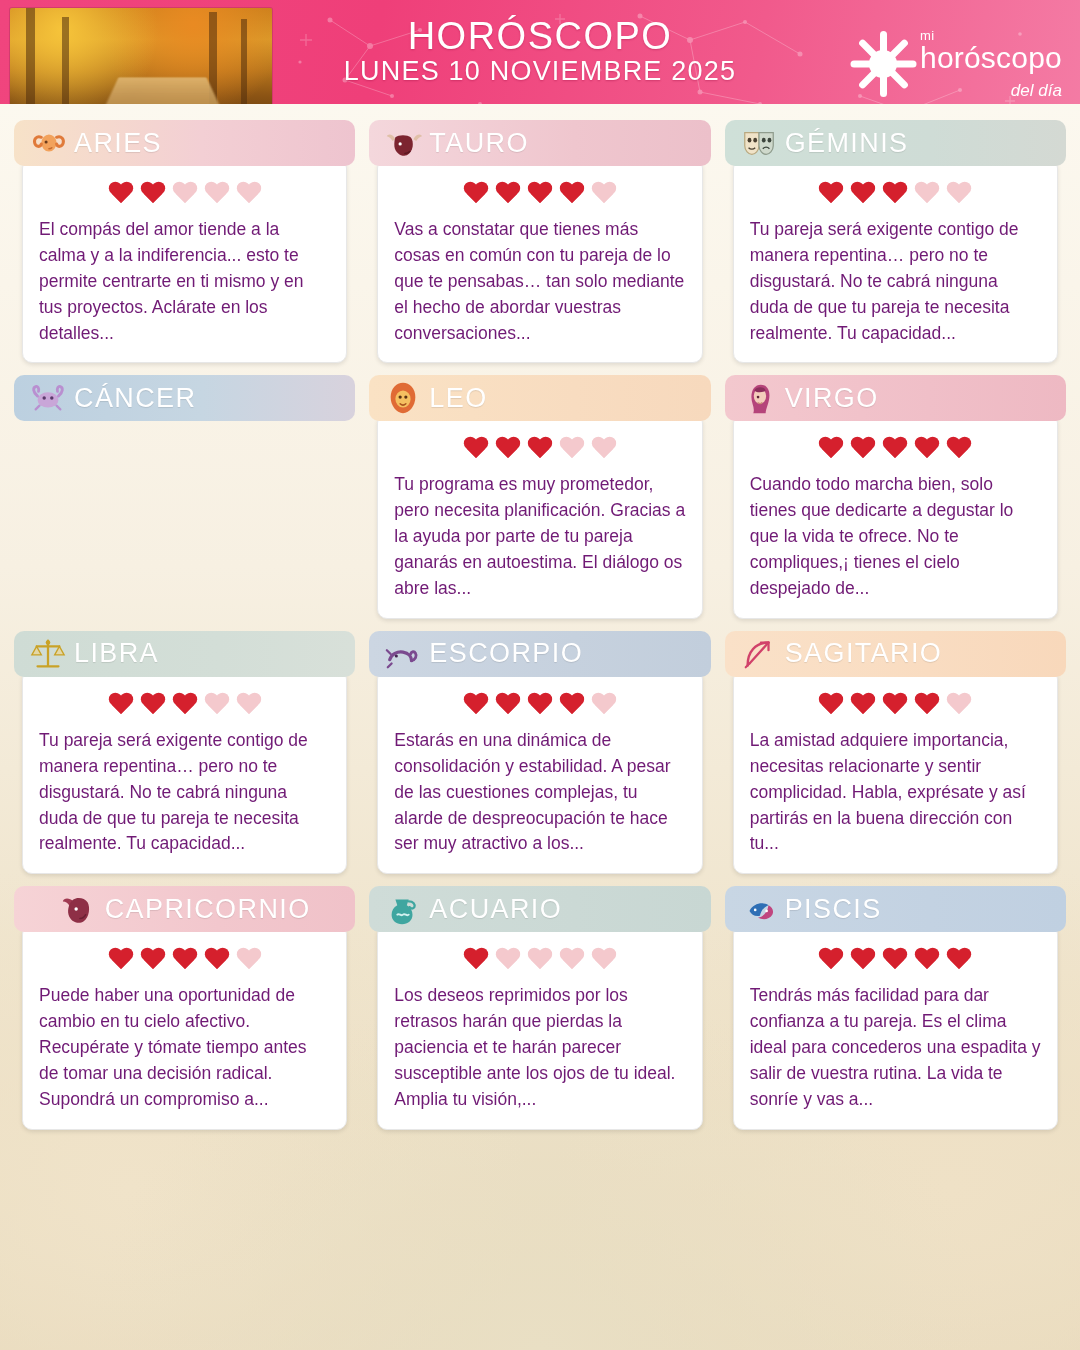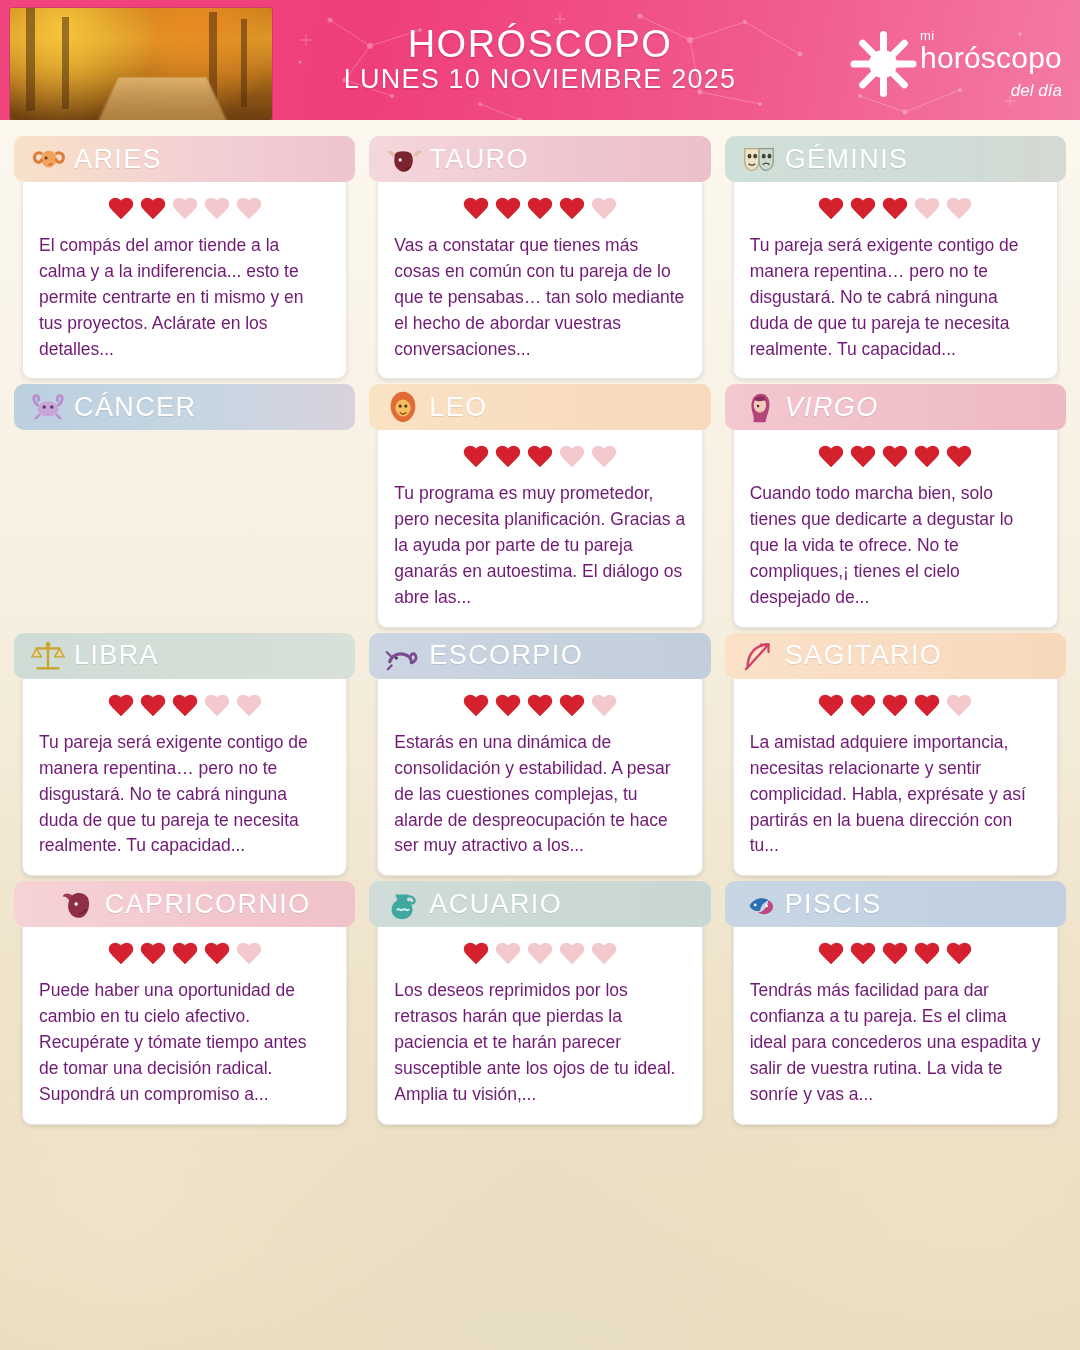--- a/index.html
+++ b/index.html
@@ -22,21 +22,21 @@
     background:
       radial-gradient(ellipse 70% 45% at 50% 100%, #e9dfc4 0%, rgba(233,223,196,0) 60%),
       radial-gradient(ellipse 60% 40% at 12% 88%, #f0e3c9 0%, rgba(240,227,201,0) 62%),
       radial-gradient(ellipse 60% 40% at 88% 88%, #efe1c6 0%, rgba(239,225,198,0) 62%),
       linear-gradient(180deg, #fdfaf2 0%, #f7f0e2 42%, #efe4cc 72%, #e7d9bb 100%);
   }
 
   
   .header {
     position: relative;
-    height: 120px;
+    height: 104px;
     background: linear-gradient(100deg, #f0457e 0%, #ef3f79 35%, #f15a8c 70%, #f47ba4 100%);
     overflow: hidden;
     text-decoration: underline;
   }
   .header .constellation {
     position: absolute;
     inset: 0;
     opacity: .35;
   }
   .header-photo {
@@ -143,21 +143,21 @@
     text-align: right;
     margin-top: 9px;
   }
 
   
   .grid {
     position: relative;
     padding: 16px 14px 14px 14px;
     display: grid;
     grid-template-columns: repeat(3, 1fr);
-    gap: 5px 14px;
+    gap: 12px 14px;
   }
   .sign-card {
     position: relative;
   }
   .sign-header {
     height: 46px;
     border-radius: 10px;
     display: flex;
     align-items: center;
     padding: 0 14px;
@@ -225,21 +225,21 @@
     line-height: 1.48;
     color: #701a75;
   }
 
   
   .h-aries       { background: linear-gradient(90deg, #f7e2c8 0%, #f3cfd4 55%, #eec4cf 100%); }
   .h-tauro       { background: linear-gradient(90deg, #f4d7dc 0%, #efc6ce 60%, #ecc0ca 100%); }
   .h-geminis     { background: linear-gradient(90deg, #cfe0d8 0%, #cfdcd6 60%, #d4d9d3 100%); }
   .h-cancer      { background: linear-gradient(90deg, #bcd0e0 0%, #c6d6e2 55%, #d8d2dd 100%); }
   .h-leo         { background: linear-gradient(90deg, #fae2c4 0%, #f8dcc0 60%, #f7d9bd 100%); }
-  .h-virgo       { background: linear-gradient(90deg, #f3c8ce 0%, #f0bfc8 60%, #eeb9c3 100%); font-style: italic; }
+  .h-virgo       { background: linear-gradient(90deg, #f3c8ce 0%, #f0bfc8 60%, #eeb9c3 100%); }
   .h-libra       { background: linear-gradient(90deg, #cfdcd5 0%, #d3ded7 60%, #d8e0d9 100%); }
   .h-escorpio    { background: linear-gradient(90deg, #ccd6e2 0%, #c6d1de 60%, #c2cedc 100%); }
   .h-sagitario   { background: linear-gradient(90deg, #fae1c8 0%, #f9dcc1 60%, #f8d8bb 100%); }
   .h-capricornio { background: linear-gradient(90deg, #f6d3d6 0%, #f2c7cd 60%, #f0c2c9 100%); justify-content: center; }
   .h-acuario     { background: linear-gradient(90deg, #cfdcd8 0%, #cbd9d5 60%, #c8d7d3 100%); }
   .h-piscis      { background: linear-gradient(90deg, #c8d6e4 0%, #c3d2e2 60%, #c0d0e1 100%); }
 </style>
 </head>
 <body>
 

